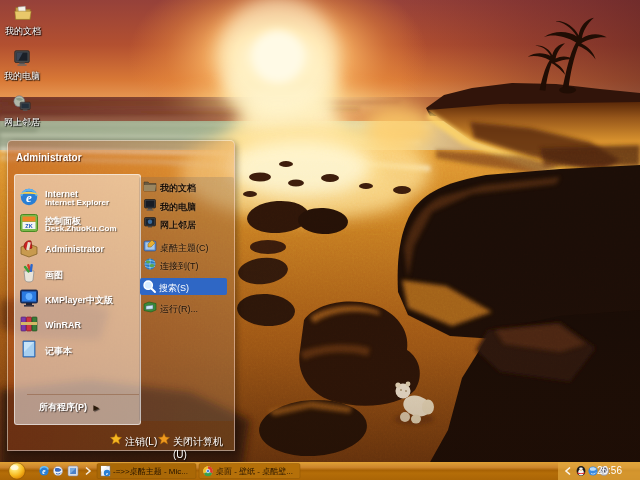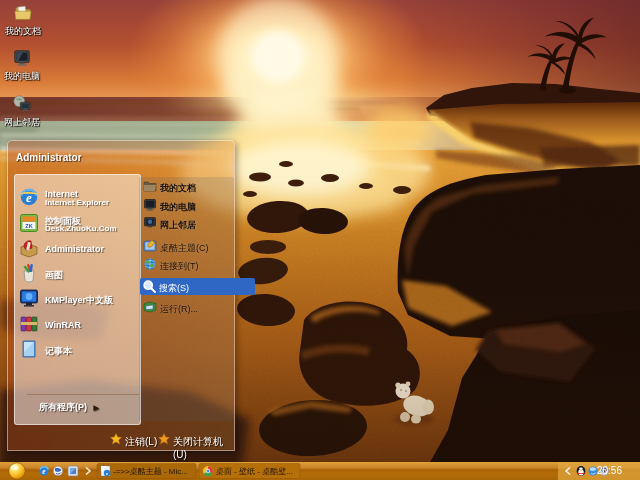--- a/index.html
+++ b/index.html
@@ -339,21 +339,21 @@
 </div>
 <div class="ritem" style="top:80px;">
   <svg class="ic" width="14" height="14" viewBox="0 0 14 14">
             <circle cx="7" cy="7" r="5.5" fill="#2a7ac0"></circle>
             <path d="M2,5 C5,3 9,3 12,5 M2,9 C5,11 9,11 12,9 M7,1.5 L7,12.5 M1.5,7 L12.5,7" stroke="#9ad0f0" stroke-width="0.8" fill="none"></path>
             <ellipse cx="5" cy="5" rx="2" ry="1.4" fill="#5aa848"></ellipse>
             <ellipse cx="9" cy="8.6" rx="2.2" ry="1.6" fill="#5aa848"></ellipse>
           </svg>
   <div class="t">连接到(T)</div>
 </div>
-<div class="ritem sel" style="top:101px;left:1px;width:115px;height:17px;background:#2f67c5;border-radius:2px;color:#fff;">
+<div class="ritem sel" style="top:101px;left:1px;width:87px;height:17px;background:#2f67c5;border-radius:2px;color:#fff;">
   <svg class="ic" width="15" height="15" viewBox="0 0 15 15" style="left:2px;top:1px;">
             <circle cx="6.2" cy="6.2" r="4.2" fill="#d8ecff" stroke="#fff" stroke-width="1.4"></circle>
             <line x1="9.5" y1="9.5" x2="13" y2="13" stroke="#fff" stroke-width="2" stroke-linecap="round"></line>
           </svg>
   <div class="t" style="left:19px;top:4px;text-shadow:none;">搜索(S)</div>
 </div>
 <div class="ritem" style="top:123px;">
   <svg class="ic" width="14" height="14" viewBox="0 0 14 14">
             <path d="M1,4 L6,2 L13,3.5 L13,10 L8,12 L1,10.5 Z" fill="#3a8a3a" stroke="#1a5a1a" stroke-width="0.6"></path>
             <path d="M3,6 L10,5 L10,9 L3,9.5 Z" fill="#c8e8f8" stroke="#557" stroke-width="0.5"></path>

